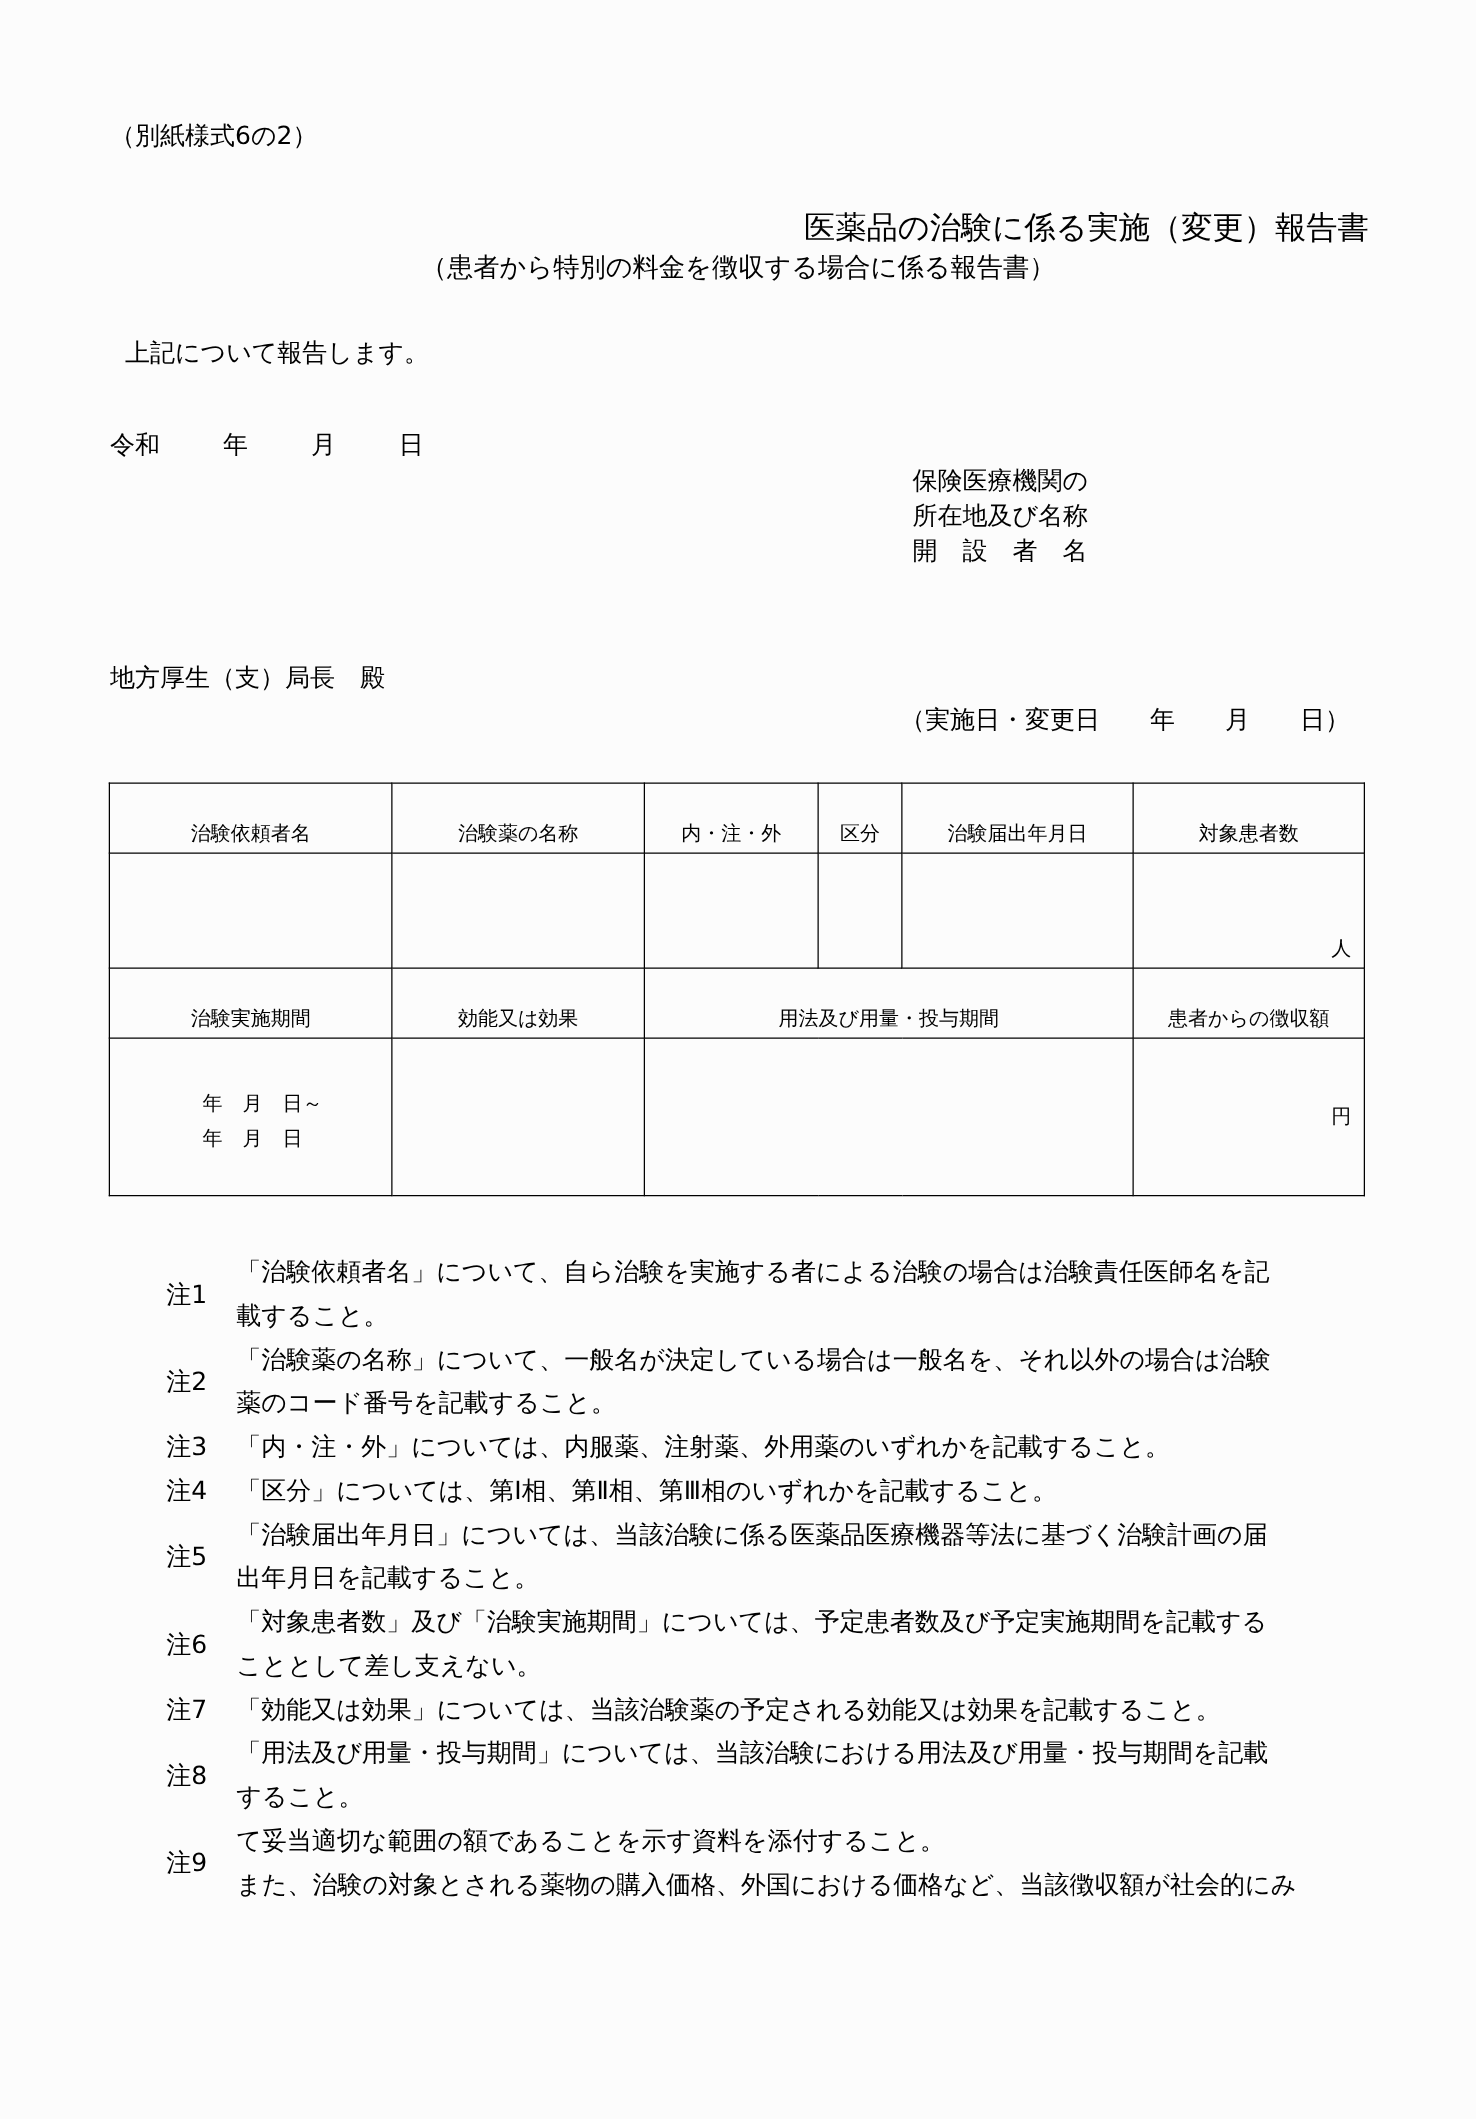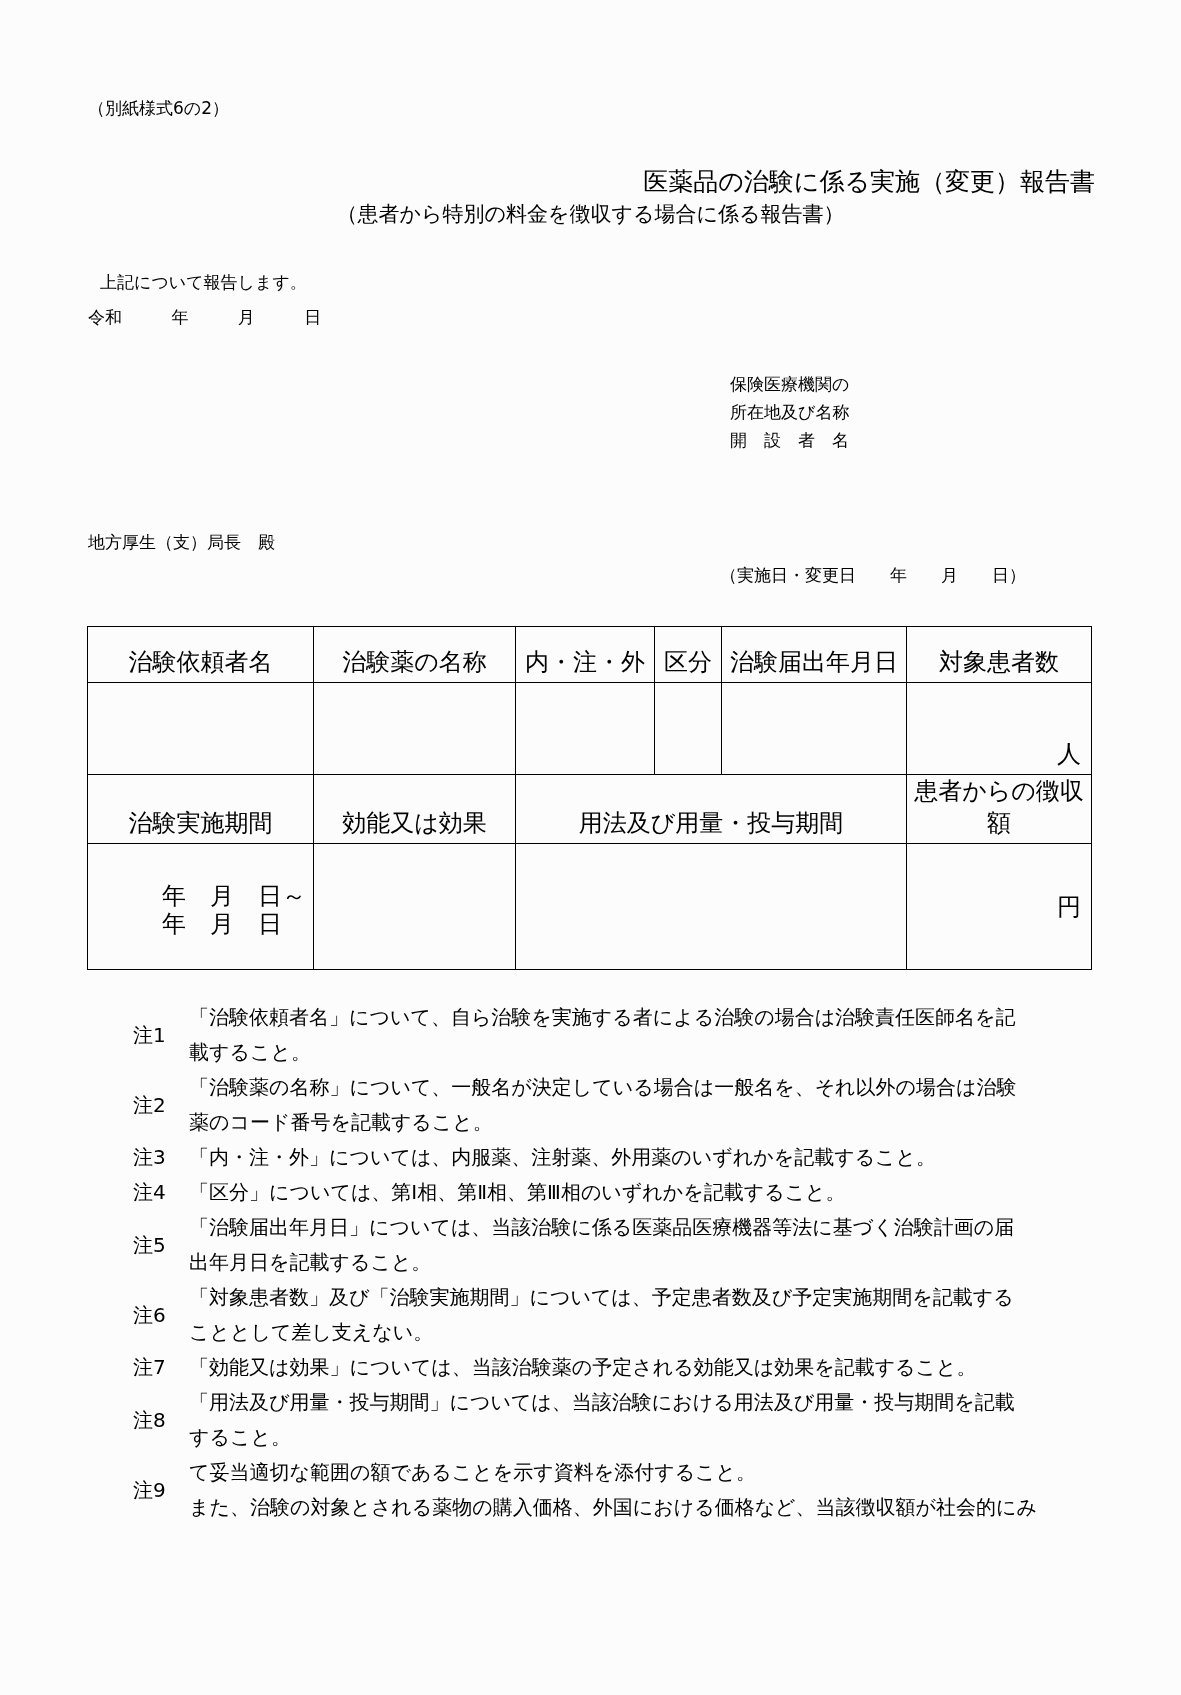--- a/index.html
+++ b/index.html
@@ -2,35 +2,35 @@
 <html><head>
   <meta charset="utf-8">
   <style>
     html, body { margin: 0; padding: 0; background: #fcfcfc; }
     body {
       width: 1181px; height: 1695px; position: relative; overflow: hidden;
       font-family: "DejaVu Sans", "Liberation Sans", sans-serif;
       color: #000;
     }
     .abs { position: absolute; white-space: nowrap; }
-    .t20 { font-size: 17px; line-height: 24px; }
+    .t20 { font-size: 20px; line-height: 24px; }
     .form-id { left: 88px; top: 96px; }
     .title1 { left: 0; width: 1095px; text-align: right; top: 165px; font-size: 25px; }
     .title2 { left: 0; width: 1181px; text-align: center; top: 200px; font-size: 21px; }
     .intro { left: 100px; top: 270px; }
     .date-line { left: 88px; top: 305px; }
-    .date-line span { display: inline-block; }
+    .date-line span { display: inline-block; margin-top: 38px; }
     .inst { left: 730px; top: 370px; line-height: 28px; }
     .inst div { display: block; }
     .addressee { left: 88px; top: 530px; }
     .impl-date { left: 720px; top: 563px; }
     table.report {
       position: absolute; left: 87px; top: 626px; width: 1004px;
       border-collapse: collapse; table-layout: fixed;
-      font-size: 24px;
+      font-size: 16px;
     }
     table.report td {
       border: 1.6px solid #000; padding: 0; vertical-align: bottom; text-align: center;
     }
     .hdr { height: 56px; }
     .hdr span { display: block; padding-bottom: 4px; }
     .val { height: 92px; }
     .val2 { height: 126px; }
     .unit { text-align: right !important; padding-right: 10px !important; padding-bottom: 4px !important; }
     .period { text-align: left !important; vertical-align: top !important; padding-top: 38px !important; padding-left: 74px !important; line-height: 28px; }

